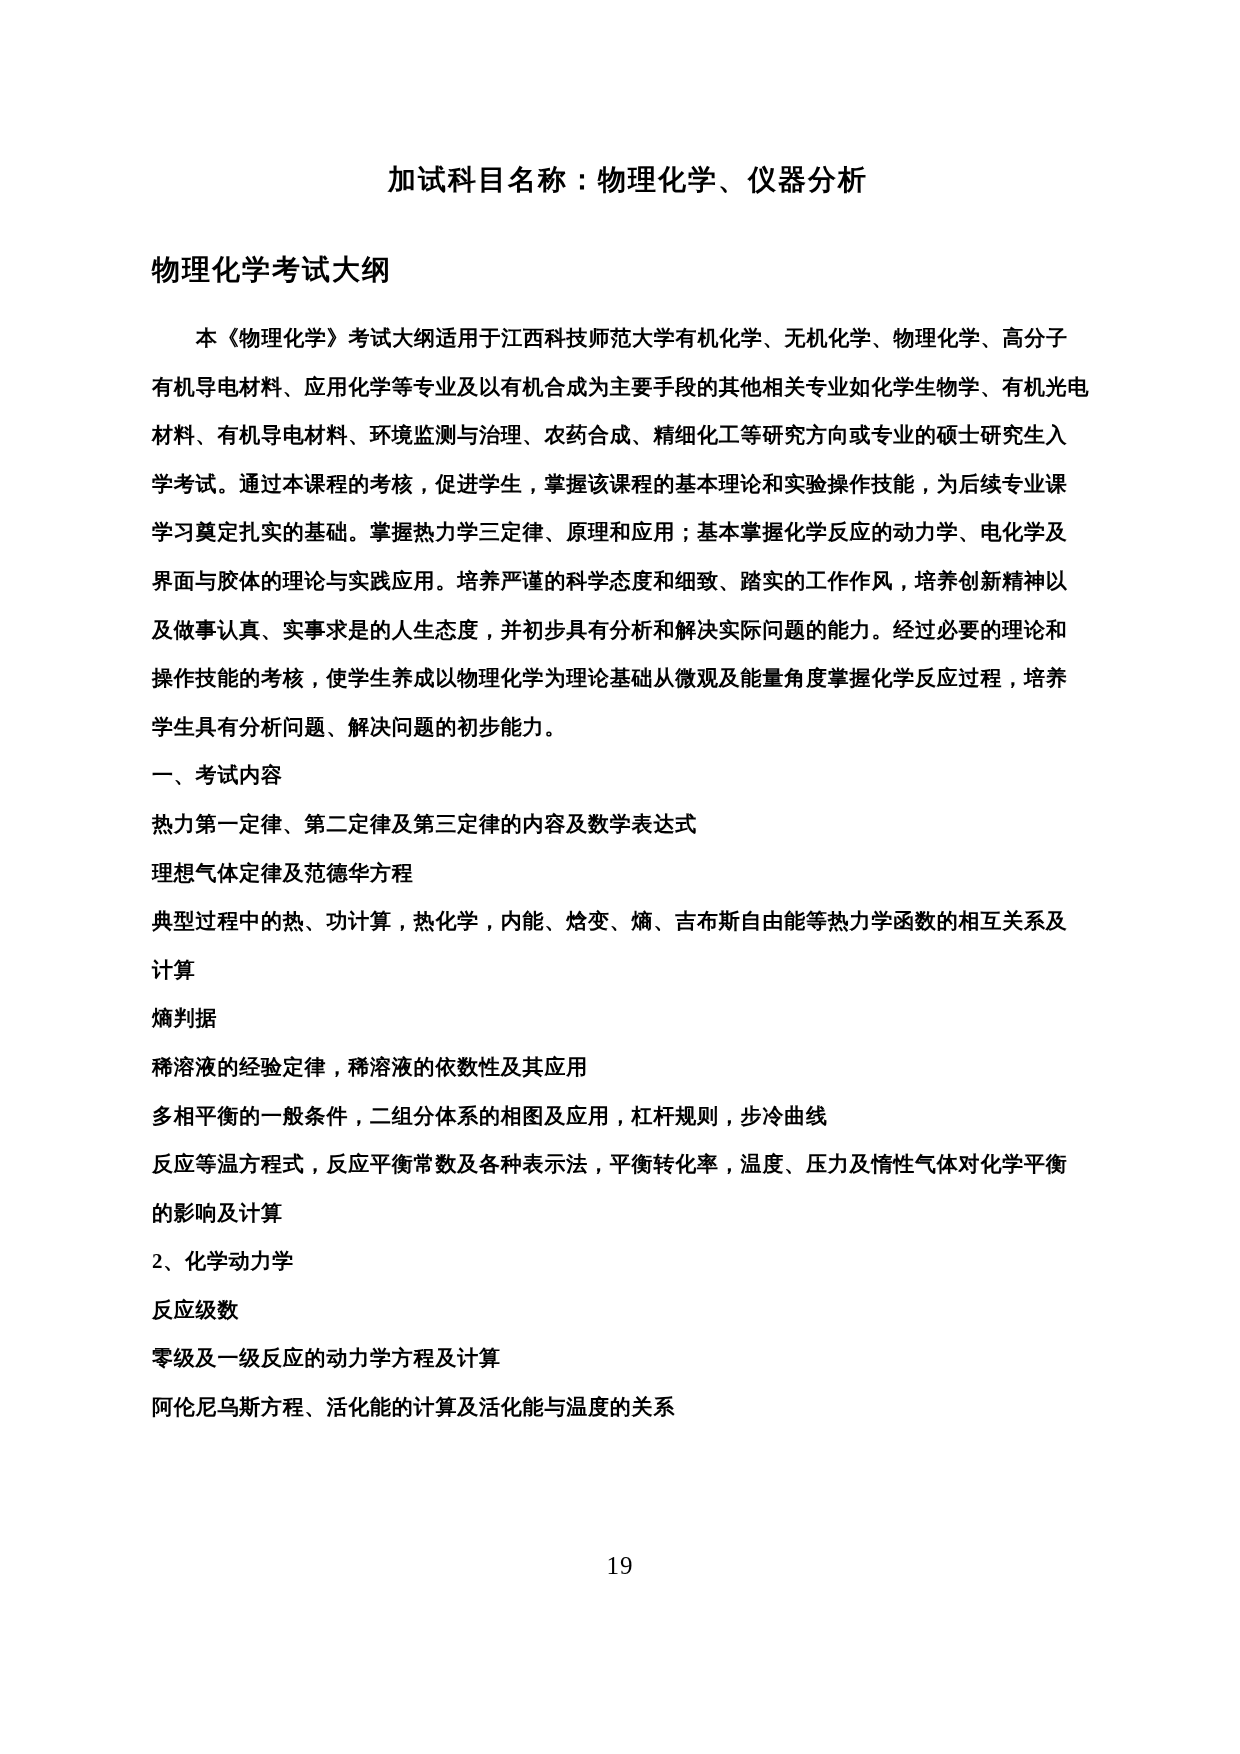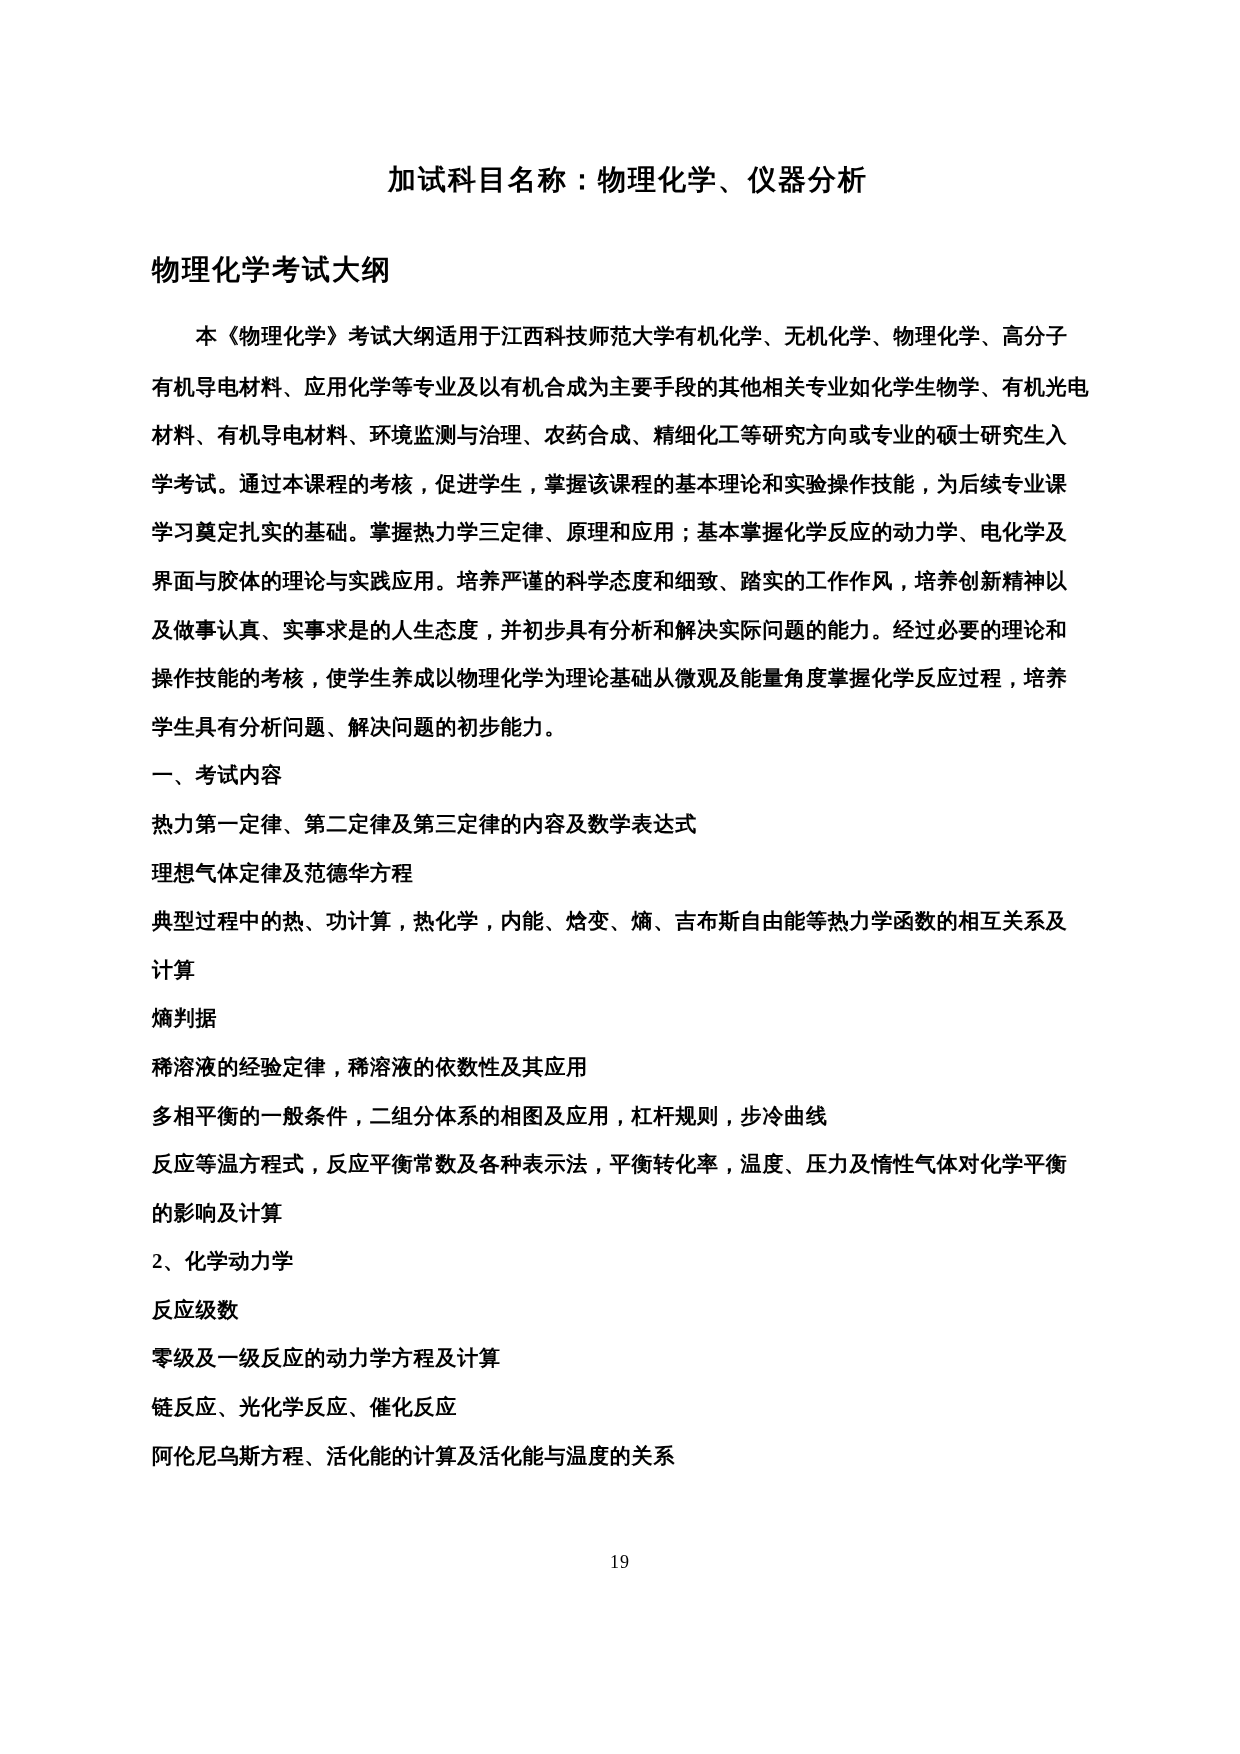--- a/index.html
+++ b/index.html
@@ -45,33 +45,32 @@
   .line {
     margin: 0;
     font-size: 21px;
     font-weight: bold;
     line-height: 48.6px;
     letter-spacing: 0.8px;
     white-space: nowrap;
   }
   .line.indent {
     text-indent: 44px;
-    font-family: Liberation Mono, monospace;
   }
   .line.heading,
   .line.subheading {
     font-weight: bold;
   }
   .page-number {
     position: absolute;
     left: 0;
     right: 0;
     top: 1552px;
     text-align: center;
-    font-size: 18px;
+    font-size: 25px;
     font-weight: normal;
     letter-spacing: 1px;
   }
 </style>
 </head>
 <body>
 
 <div class="page">
   <div class="content">
     <h1 class="doc-title">加试科目名称：物理化学、仪器分析</h1>
@@ -95,19 +94,18 @@
       <p class="line">典型过程中的热、功计算，热化学，内能、焓变、熵、吉布斯自由能等热力学函数的相互关系及</p>
       <p class="line">计算</p>
       <p class="line">熵判据</p>
       <p class="line">稀溶液的经验定律，稀溶液的依数性及其应用</p>
       <p class="line">多相平衡的一般条件，二组分体系的相图及应用，杠杆规则，步冷曲线</p>
       <p class="line">反应等温方程式，反应平衡常数及各种表示法，平衡转化率，温度、压力及惰性气体对化学平衡</p>
       <p class="line">的影响及计算</p>
       <p class="line subheading">2、化学动力学</p>
       <p class="line">反应级数</p>
       <p class="line">零级及一级反应的动力学方程及计算</p>
-      <p class="line">链反应、光化学反应、催化反应</p>
       <p class="line">阿伦尼乌斯方程、活化能的计算及活化能与温度的关系</p>
     </div>
   </div>
 
   <div class="page-number">19</div>
 </div>
 
 </body></html>

